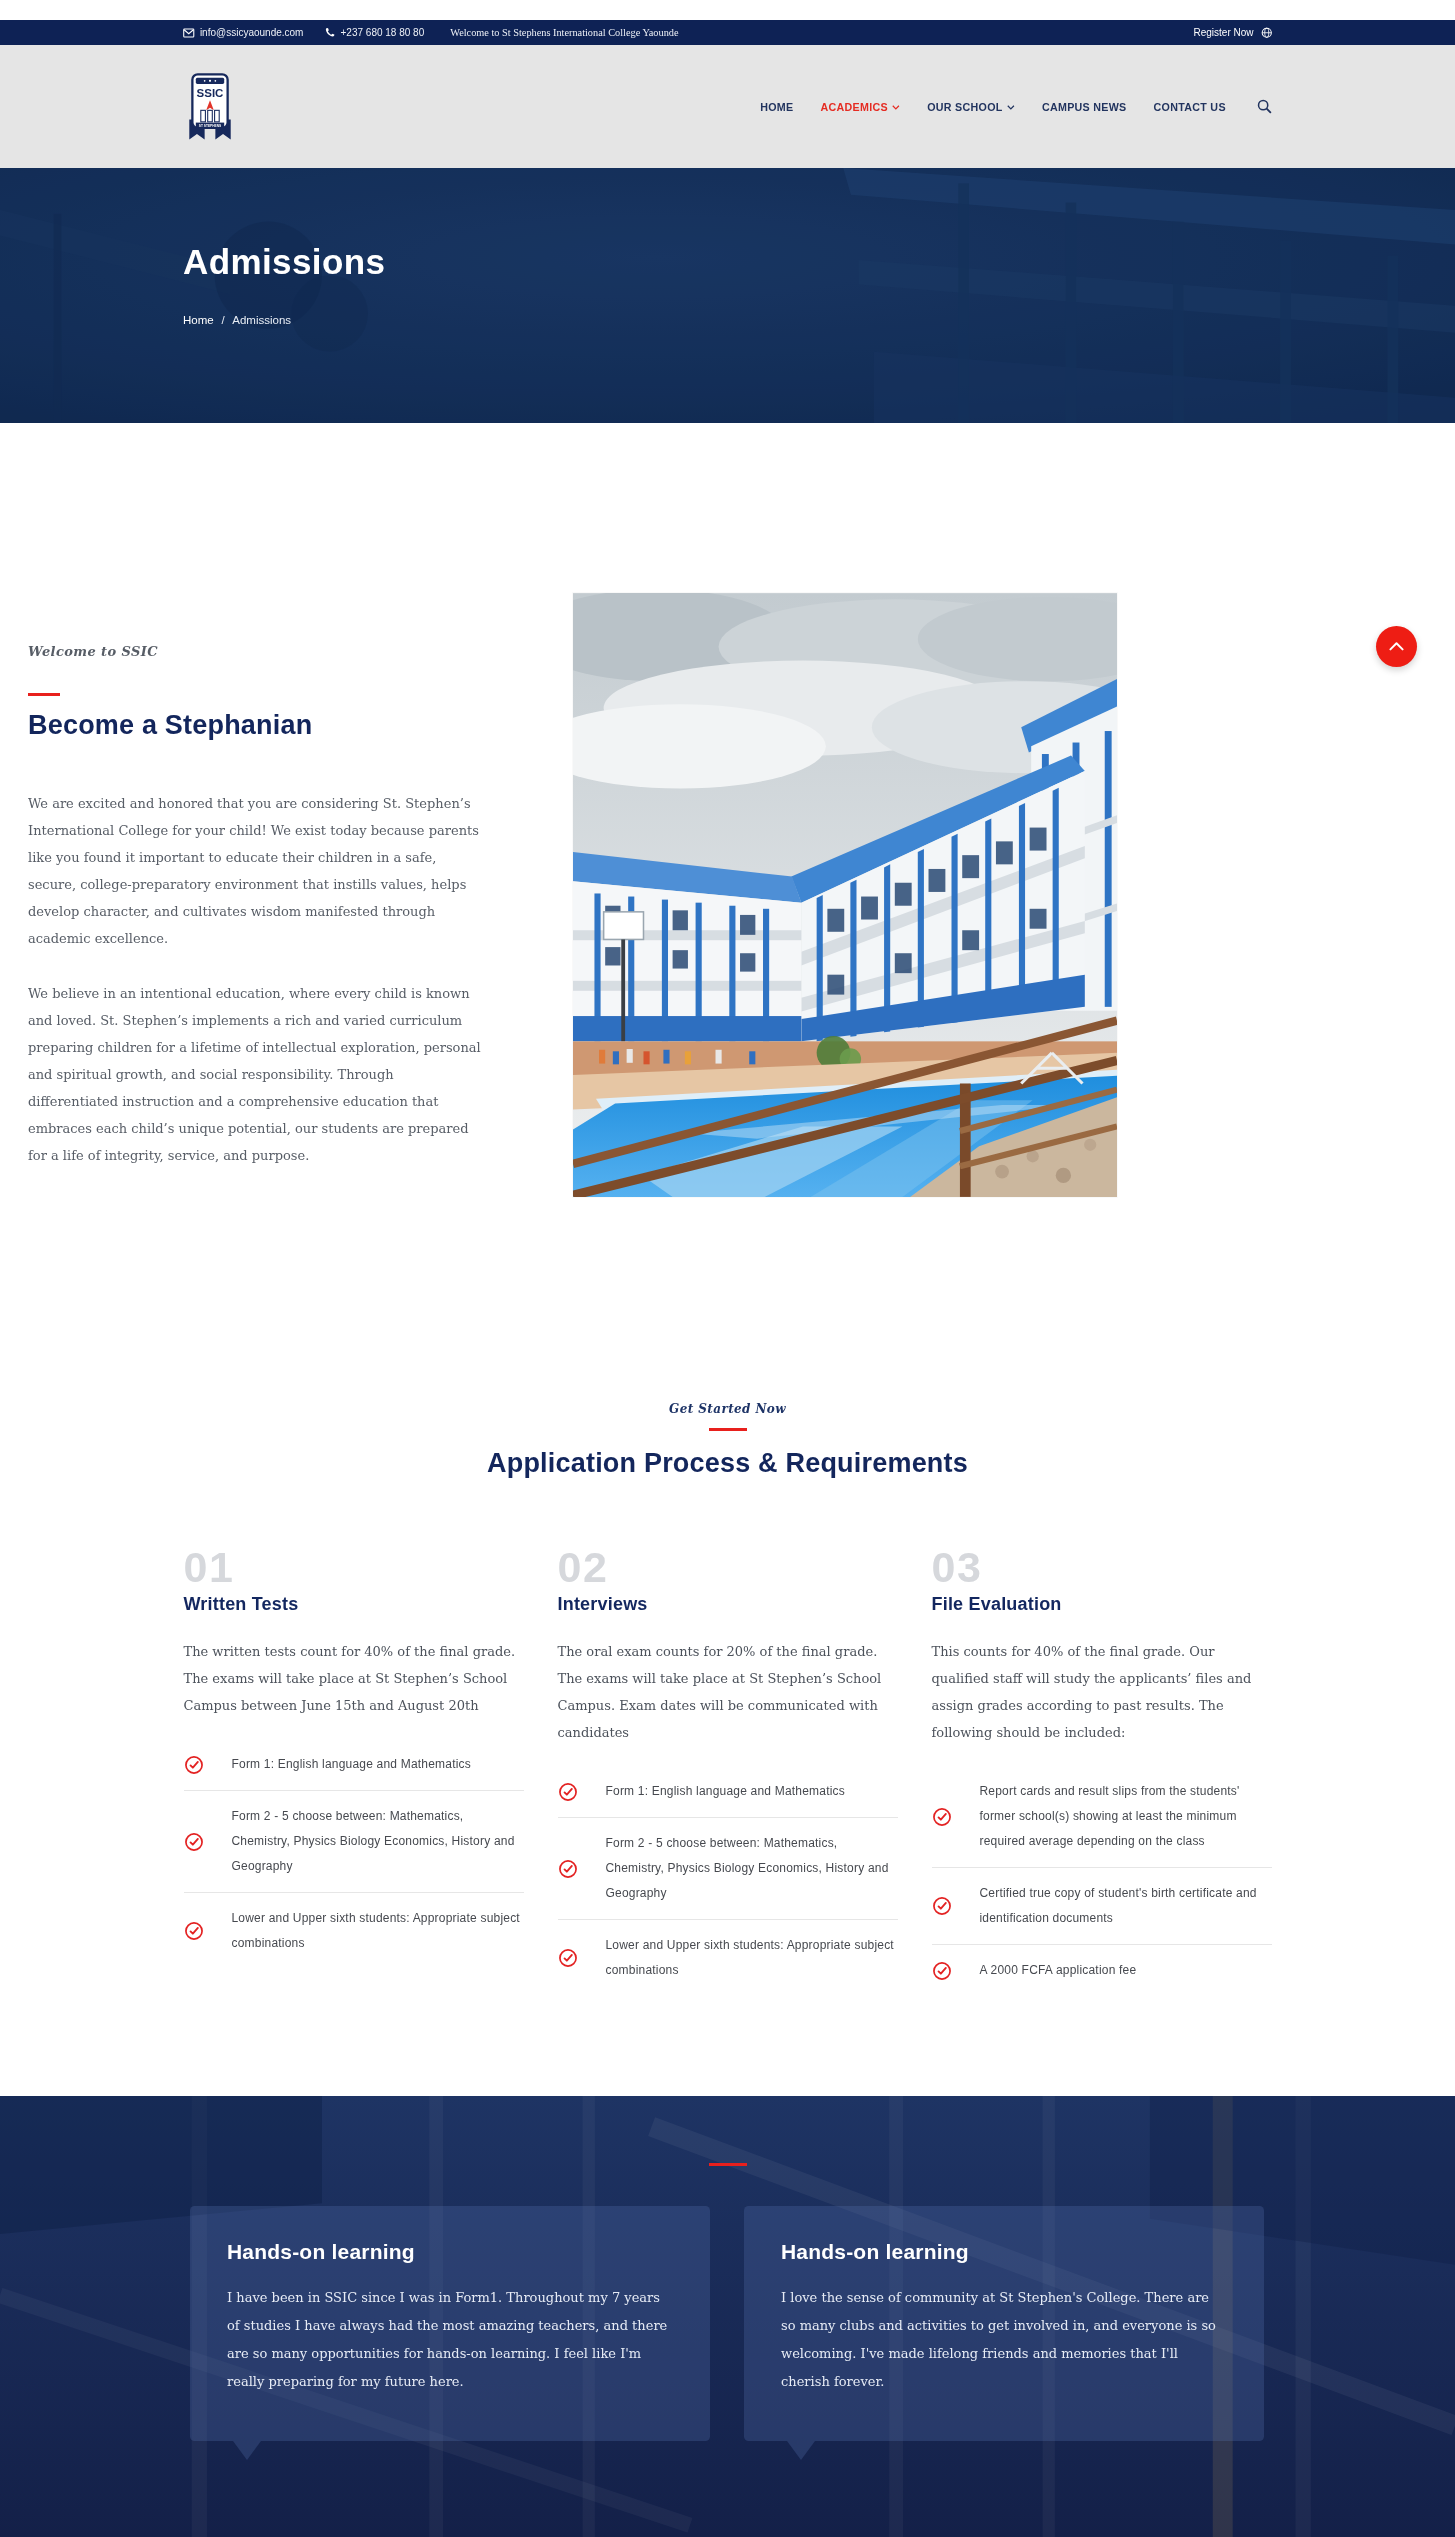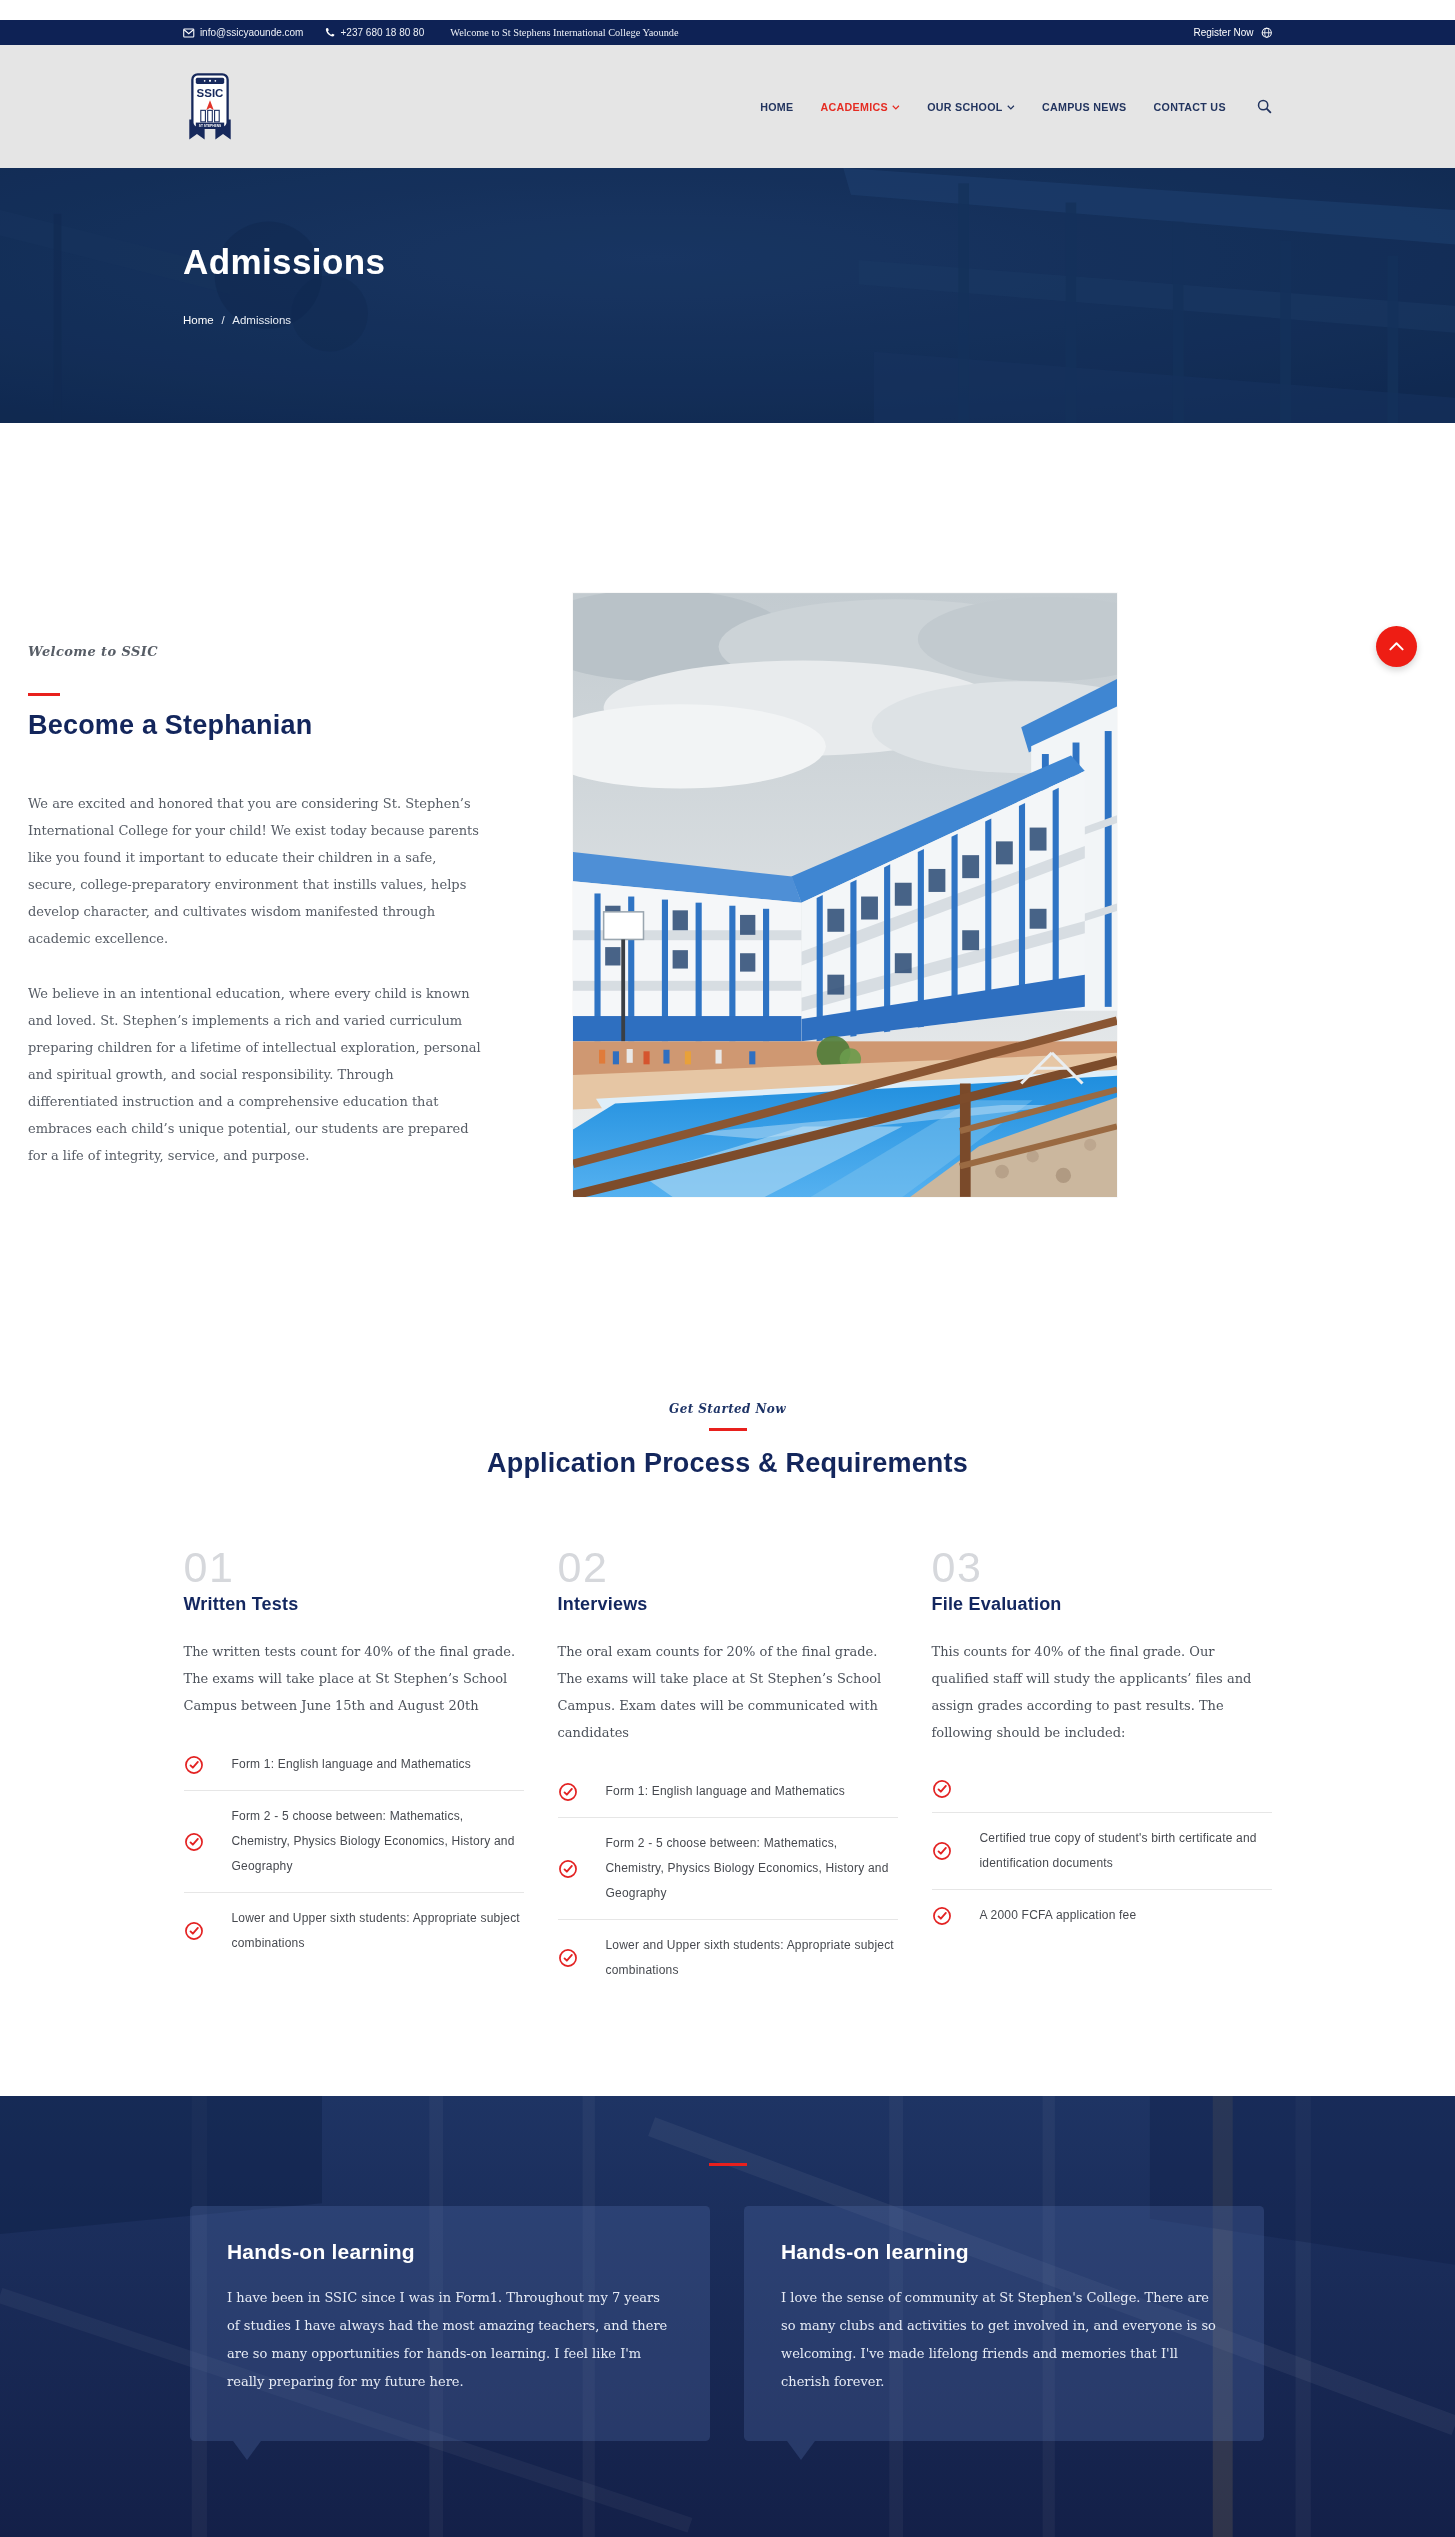--- a/index.html
+++ b/index.html
@@ -62,21 +62,21 @@
 
   
   .section-process{padding-top:205px;text-align:center;}
   .section-process .kicker{margin-bottom:12.3px;}
   .section-process .redline{margin:0 auto 17px;width:38px;}
   .section-process h2{margin:0;color:#13265c;font-size:27px;font-weight:700;letter-spacing:0.2px;}
   .steps{
     margin:67px auto 0;width:1088px;display:grid;grid-template-columns:repeat(3,340px);
     gap:34px;text-align:left;
   }
-  .step-number{font-size:43px;line-height:1;color:#d6d8dc;font-weight:400;letter-spacing:1.5px;}
+  .step-number{font-size:43px;line-height:1;color:#d6d8dc;font-weight:700;letter-spacing:1.5px;}
   .step h3{margin:4.6px 0 23px;color:#13275f;font-size:18px;font-weight:700;letter-spacing:0.2px;}
   .step-desc{
     margin:0 0 20px;font-family:"DejaVu Serif","Liberation Serif",serif;
     color:#4c525b;font-size:13px;line-height:27px;
   }
   .checklist{list-style:none;margin:0;padding:0;}
   .checklist li{
     display:flex;align-items:center;gap:28px;padding:13px 0;
   }
   .checklist li + li{border-top:0.8px solid #e6e6e6;}
@@ -469,20 +469,21 @@
         <h3>File Evaluation</h3>
         <p class="step-desc">This counts for 40% of the final grade. Our qualified staff will study the applicants’ files and assign grades according to past results. The following should be included:</p>
         <ul class="checklist">
           <li>
             <span class="check">
                 <svg width="20" height="20" viewBox="0 0 26 26">
                   <circle cx="13" cy="13" r="10.5" fill="none" stroke="#e32222" stroke-width="2.2"></circle>
                   <path d="M8.5 13.5 l3 3 l6.5-7.5" fill="none" stroke="#e32222" stroke-width="2.4" stroke-linecap="round" stroke-linejoin="round"></path>
                 </svg>
               </span>
+            <span class="item-text">Report cards and result slips from the students' former school(s) showing at least the minimum required average depending on the class</span>
           </li>
           <li>
             <span class="check">
                 <svg width="20" height="20" viewBox="0 0 26 26">
                   <circle cx="13" cy="13" r="10.5" fill="none" stroke="#e32222" stroke-width="2.2"></circle>
                   <path d="M8.5 13.5 l3 3 l6.5-7.5" fill="none" stroke="#e32222" stroke-width="2.4" stroke-linecap="round" stroke-linejoin="round"></path>
                 </svg>
               </span>
             <span class="item-text">Certified true copy of student's birth certificate and identification documents</span>
           </li>

